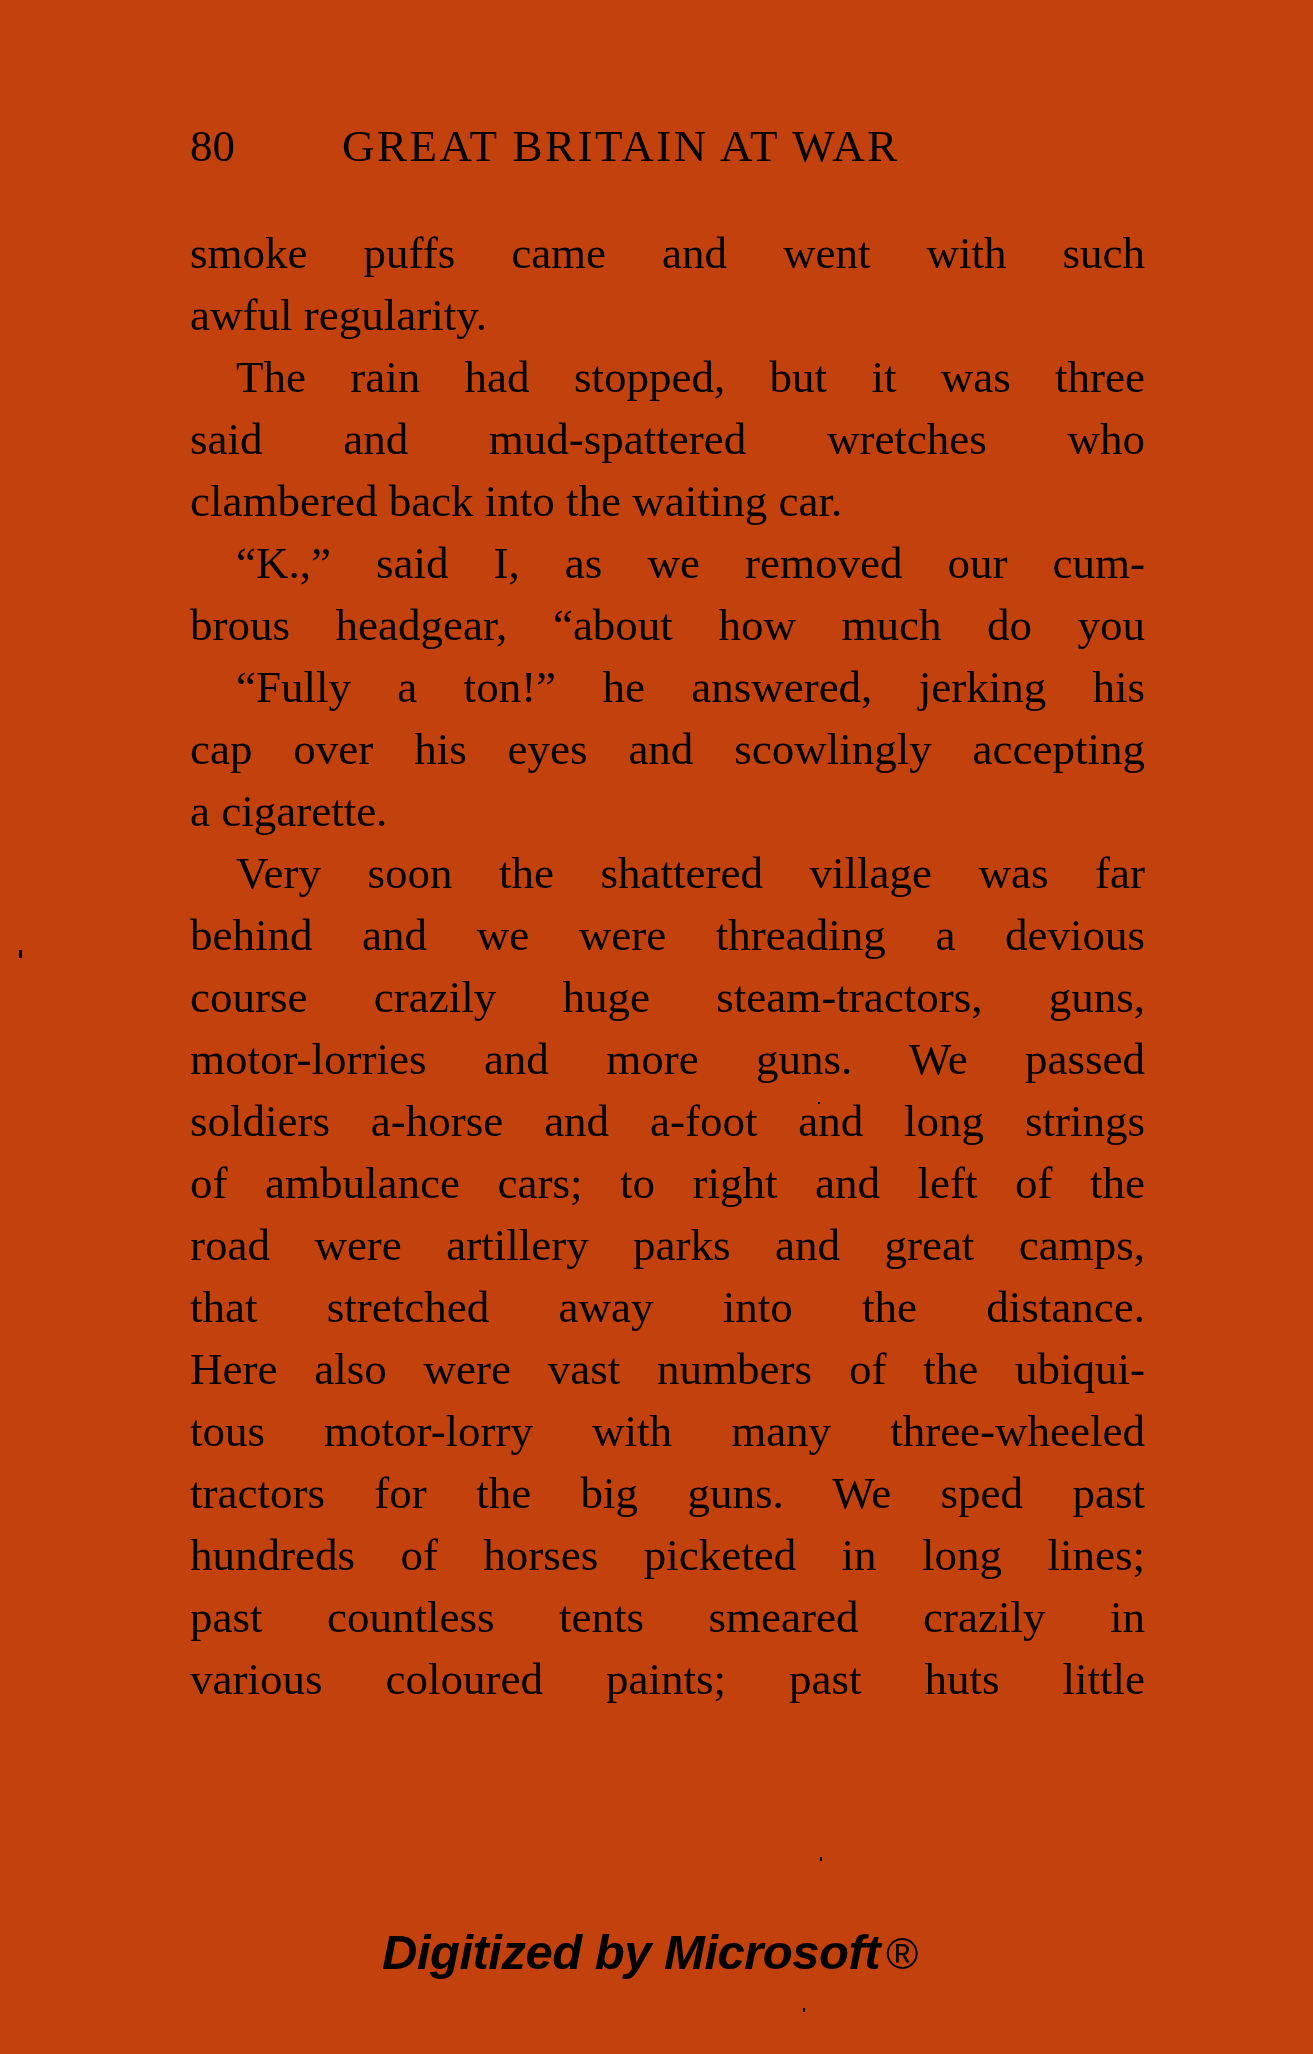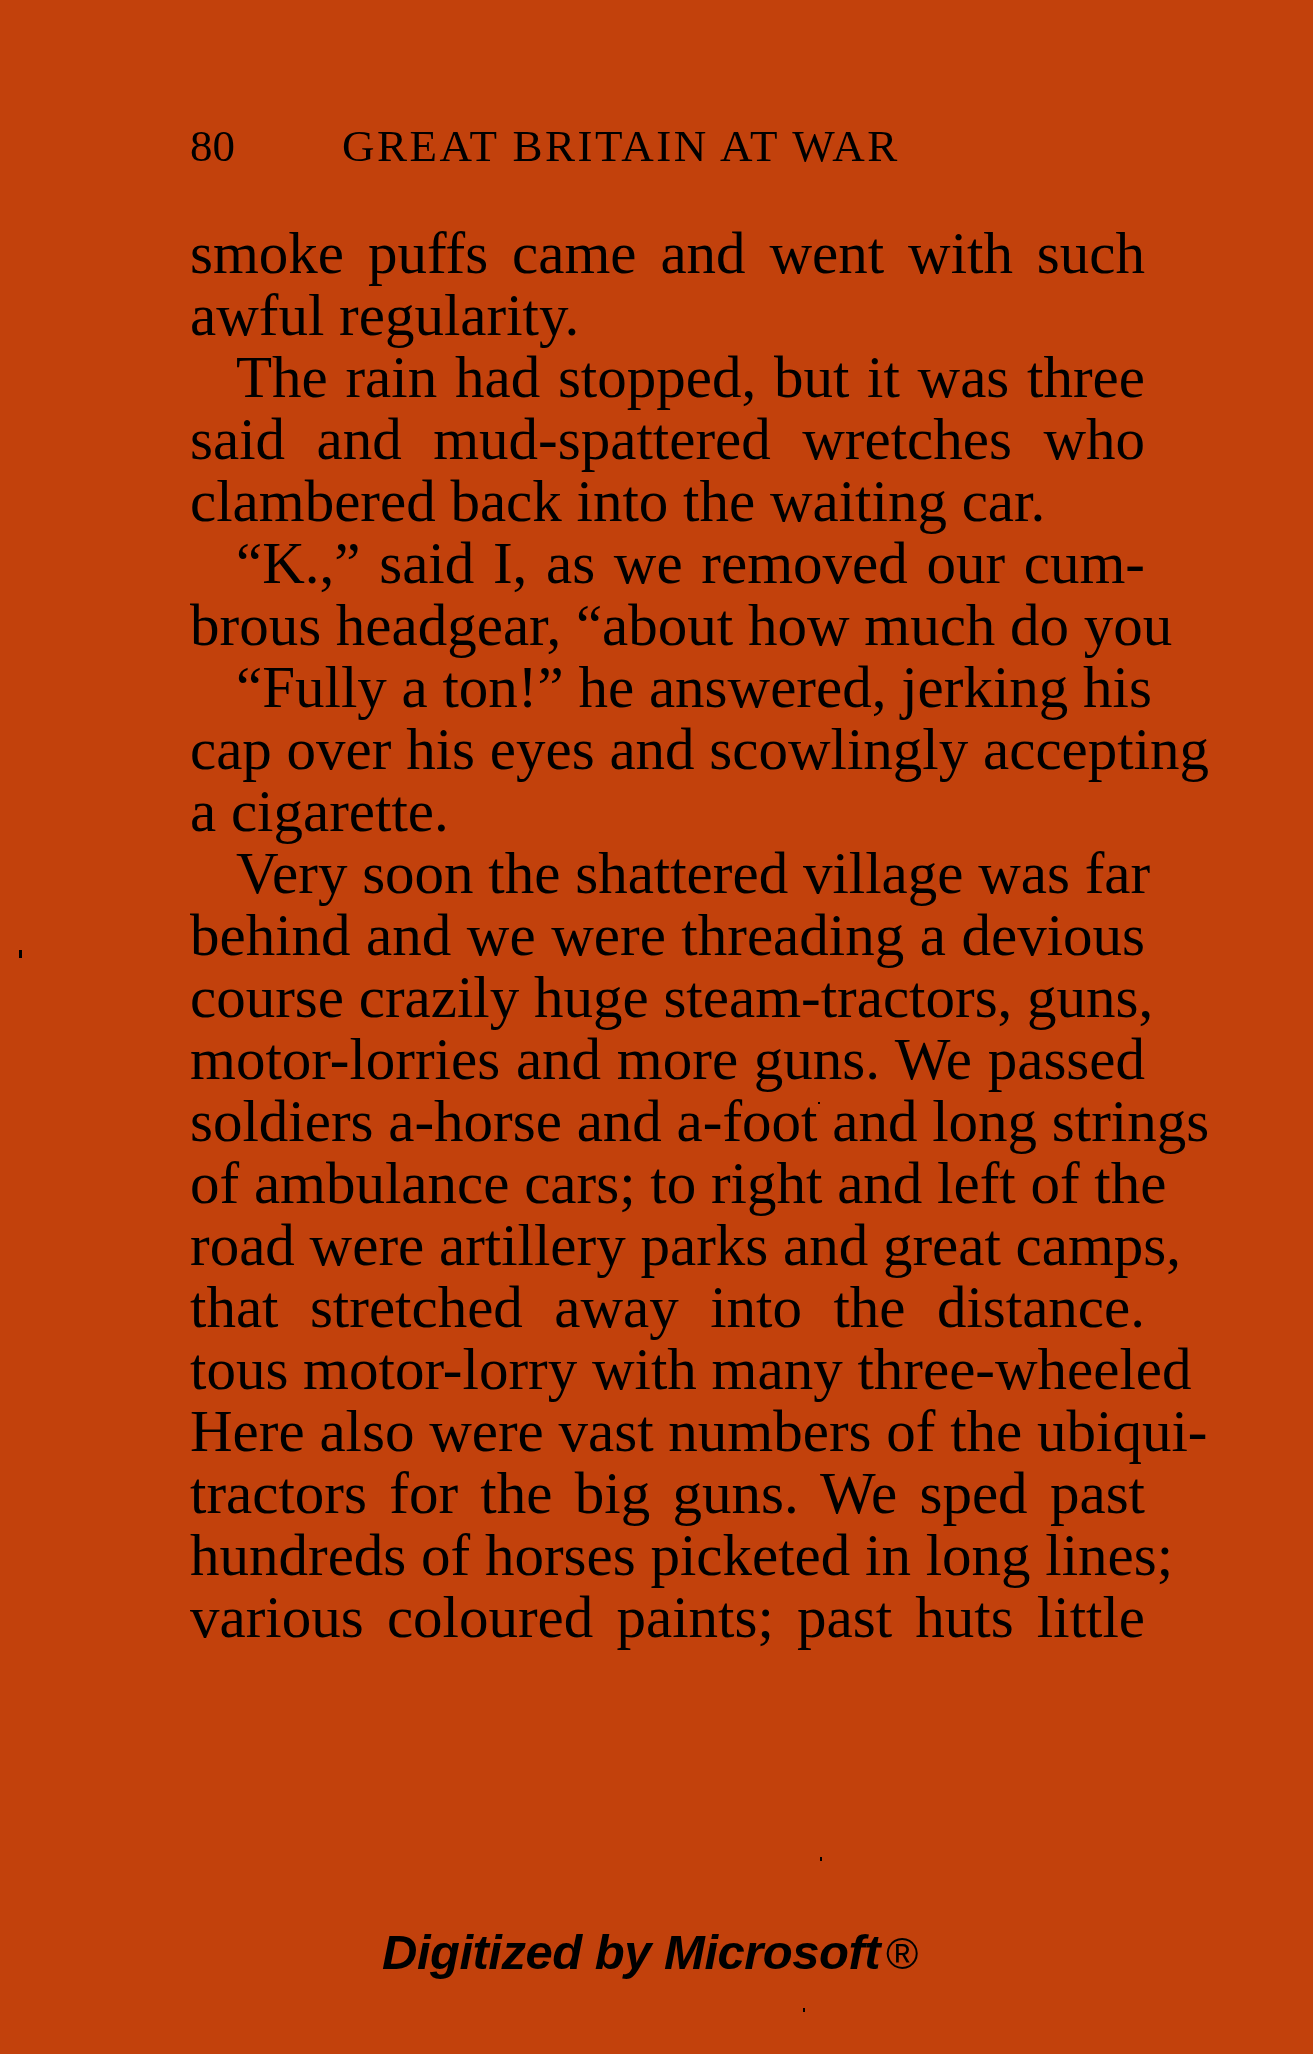--- a/index.html
+++ b/index.html
@@ -43,21 +43,21 @@
       left: 152px;
       top: 0;
       letter-spacing: 2.5px;
     }
     .body-text {
       position: absolute;
       left: 190px;
       top: 222px;
       width: 955px;
       font-family: "Liberation Serif", "DejaVu Serif", serif;
-      font-size: 59px;
+      font-size: 45px;
       line-height: 62px;
     }
     .line {
       display: block;
       height: 62px;
       white-space: nowrap;
       text-align: justify;
       text-align-last: justify;
       overflow: visible;
     }
@@ -114,24 +114,25 @@
       <span class="line">cap over his eyes and scowlingly accepting</span>
       <span class="line last">a cigarette.</span>
       <span class="line indent">Very soon the shattered village was far</span>
       <span class="line">behind and we were threading a devious</span>
       <span class="line">course crazily huge steam-tractors, guns,</span>
       <span class="line">motor-lorries and more guns.  We passed</span>
       <span class="line">soldiers a-horse and a-foot and long strings</span>
       <span class="line">of ambulance cars;  to right and left of the</span>
       <span class="line">road were artillery parks and great camps,</span>
       <span class="line">that stretched away into the distance.</span>
+      <span class="line">Here also were vast numbers of the ubiqui-</span>
       <span class="line">tous motor-lorry with many three-wheeled</span>
-      <span class="line">Here also were vast numbers of the ubiqui-</span>
       <span class="line">tractors for the big guns.  We sped past</span>
       <span class="line">hundreds of horses picketed in long lines;</span>
+      <span class="line">past countless tents smeared crazily in</span>
       <span class="line">various coloured paints;  past huts little</span>
     </div>
 
   <div class="stray-mark" style="left:19px; top:950px; width:3px; height:8px;"></div>
   <div class="stray-mark" style="left:818px; top:1102px; width:2px; height:2px;"></div>
   <div class="stray-mark" style="left:820px; top:1857px; width:2px; height:4px;"></div>
   <div class="stray-mark" style="left:803px; top:2008px; width:2px; height:4px;"></div>
 
   <div class="footer">
     <span>Digitized by Microsoft</span><span class="reg">®</span>

